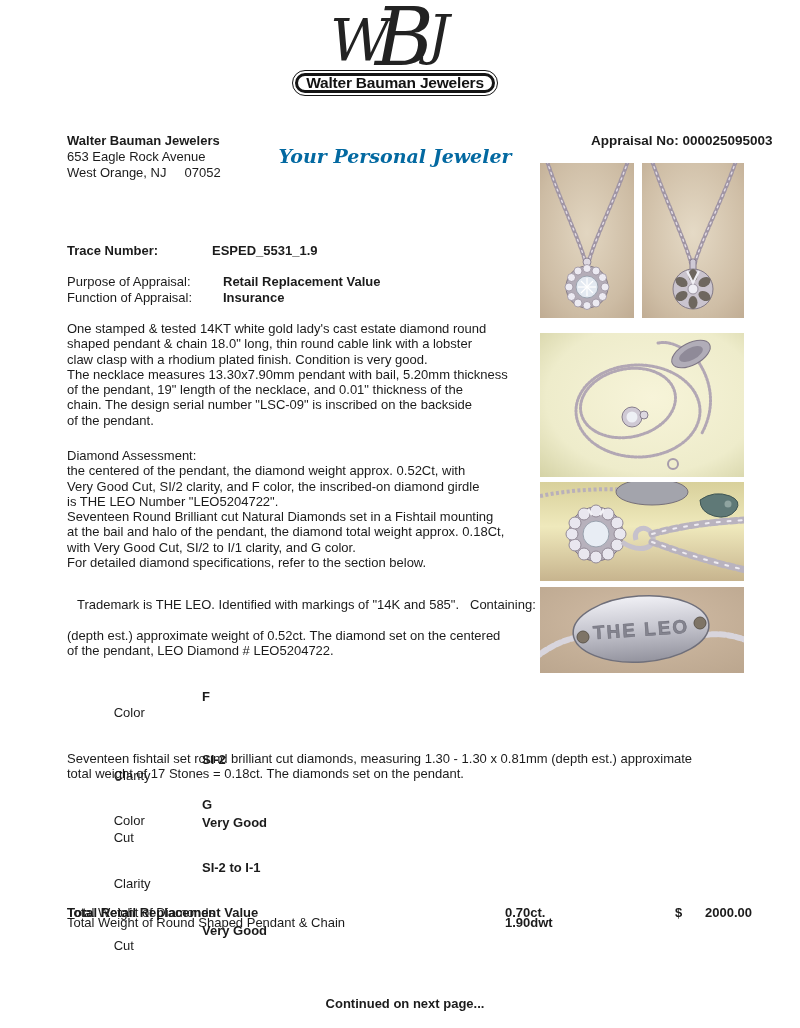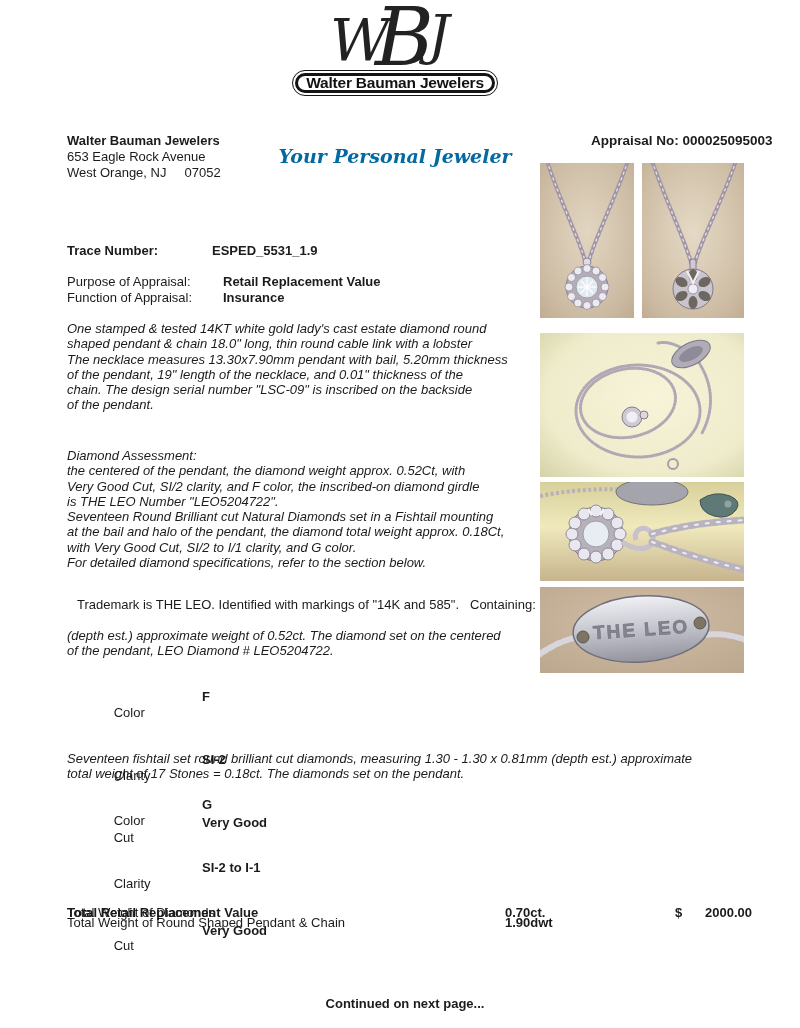--- a/index.html
+++ b/index.html
@@ -33,21 +33,21 @@
   
   .store-block { left:67px; top:133px; font-size:13px; line-height:16px; }
   .appraisal-no { left:567px; top:133px; font-size:13.5px;margin-left:24px; }
 
   
   .trace-row { left:67px; top:243px; font-size:13px; }
   .trace-val { position:absolute; left:113px; top:0; white-space:nowrap;margin-left:32px; }
   .meta-row { left:67px; font-size:13px; }
   .meta-val { position:absolute; left:156px; top:0; white-space:nowrap; }
 
-  .para { left:67px; font-size:13px; line-height:15.3px;font-style:italic; }
+  .para { left:67px; font-size:13px; line-height:15.3px; }
   .line { white-space:pre; }
 
   .trademark-row { left:77px; top:597px; font-size:13px;text-align:center; }
   .containing { position:absolute; left:393px; top:0; white-space:nowrap; }
 
   .spec { left:92px; font-size:13px; line-height:15.7px; }
   .spec-row { position:relative; white-space:pre; }
   .spec-val { position:absolute; left:110px; top:0; white-space:pre; }
 
   .total-row { left:67px; font-size:13px; }
@@ -101,20 +101,21 @@
     <span class="meta-val b">Retail Replacement Value</span>
   </div>
   <div class="abs meta-row" style="top:290px;">
     <span>Function of Appraisal:</span>
     <span class="meta-val b">Insurance</span>
   </div>
 
   <div class="abs para" style="top:321px;">
     <div class="line">One stamped &amp; tested 14KT white gold lady's cast estate diamond round</div>
     <div class="line">shaped pendant &amp; chain 18.0" long, thin round cable link with a lobster</div>
+    <div class="line">claw clasp with a rhodium plated finish. Condition is very good.</div>
     <div class="line">The necklace measures 13.30x7.90mm pendant with bail, 5.20mm thickness</div>
     <div class="line">of the pendant, 19" length of the necklace, and 0.01" thickness of the</div>
     <div class="line">chain. The design serial number "LSC-09" is inscribed on the backside</div>
     <div class="line">of the pendant.</div>
   </div>
 
   <div class="abs para" style="top:448px;">
     <div class="line">Diamond Assessment:</div>
     <div class="line">the centered of the pendant, the diamond weight approx. 0.52Ct, with</div>
     <div class="line">Very Good Cut, SI/2 clarity, and F color, the inscribed-on diamond girdle</div>

